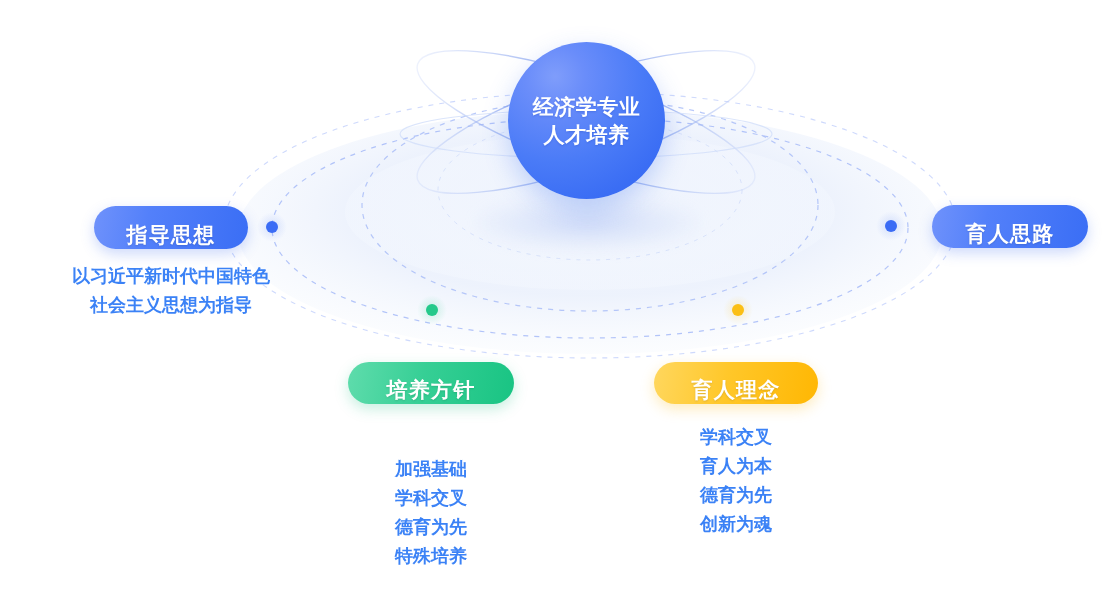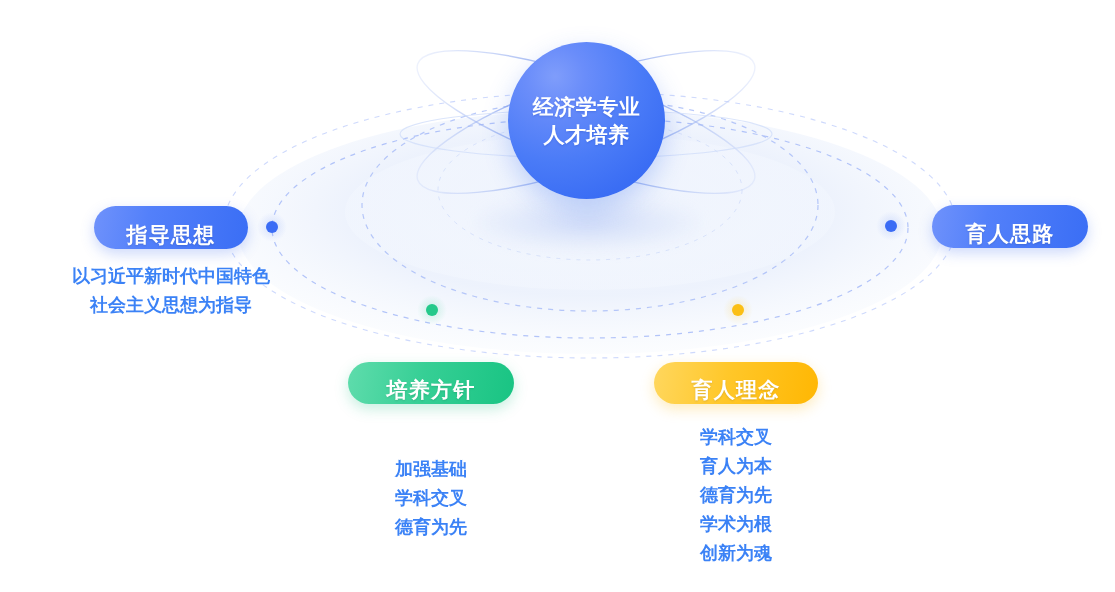--- a/index.html
+++ b/index.html
@@ -248,22 +248,22 @@
   </div>
 
   <div class="text-block tb-left">
       <div>以习近平新时代中国特色</div>
       <div>社会主义思想为指导</div>
     </div>
   <div class="text-block tb-green">
       <div>加强基础</div>
       <div>学科交叉</div>
       <div>德育为先</div>
+      <div>特殊培养</div>
     </div>
   <div class="text-block tb-yellow">
       <div>学科交叉</div>
       <div>育人为本</div>
       <div>德育为先</div>
-      <div>学术为根</div>
       <div>创新为魂</div>
     </div>
 
 </div>
 
 </body></html>

